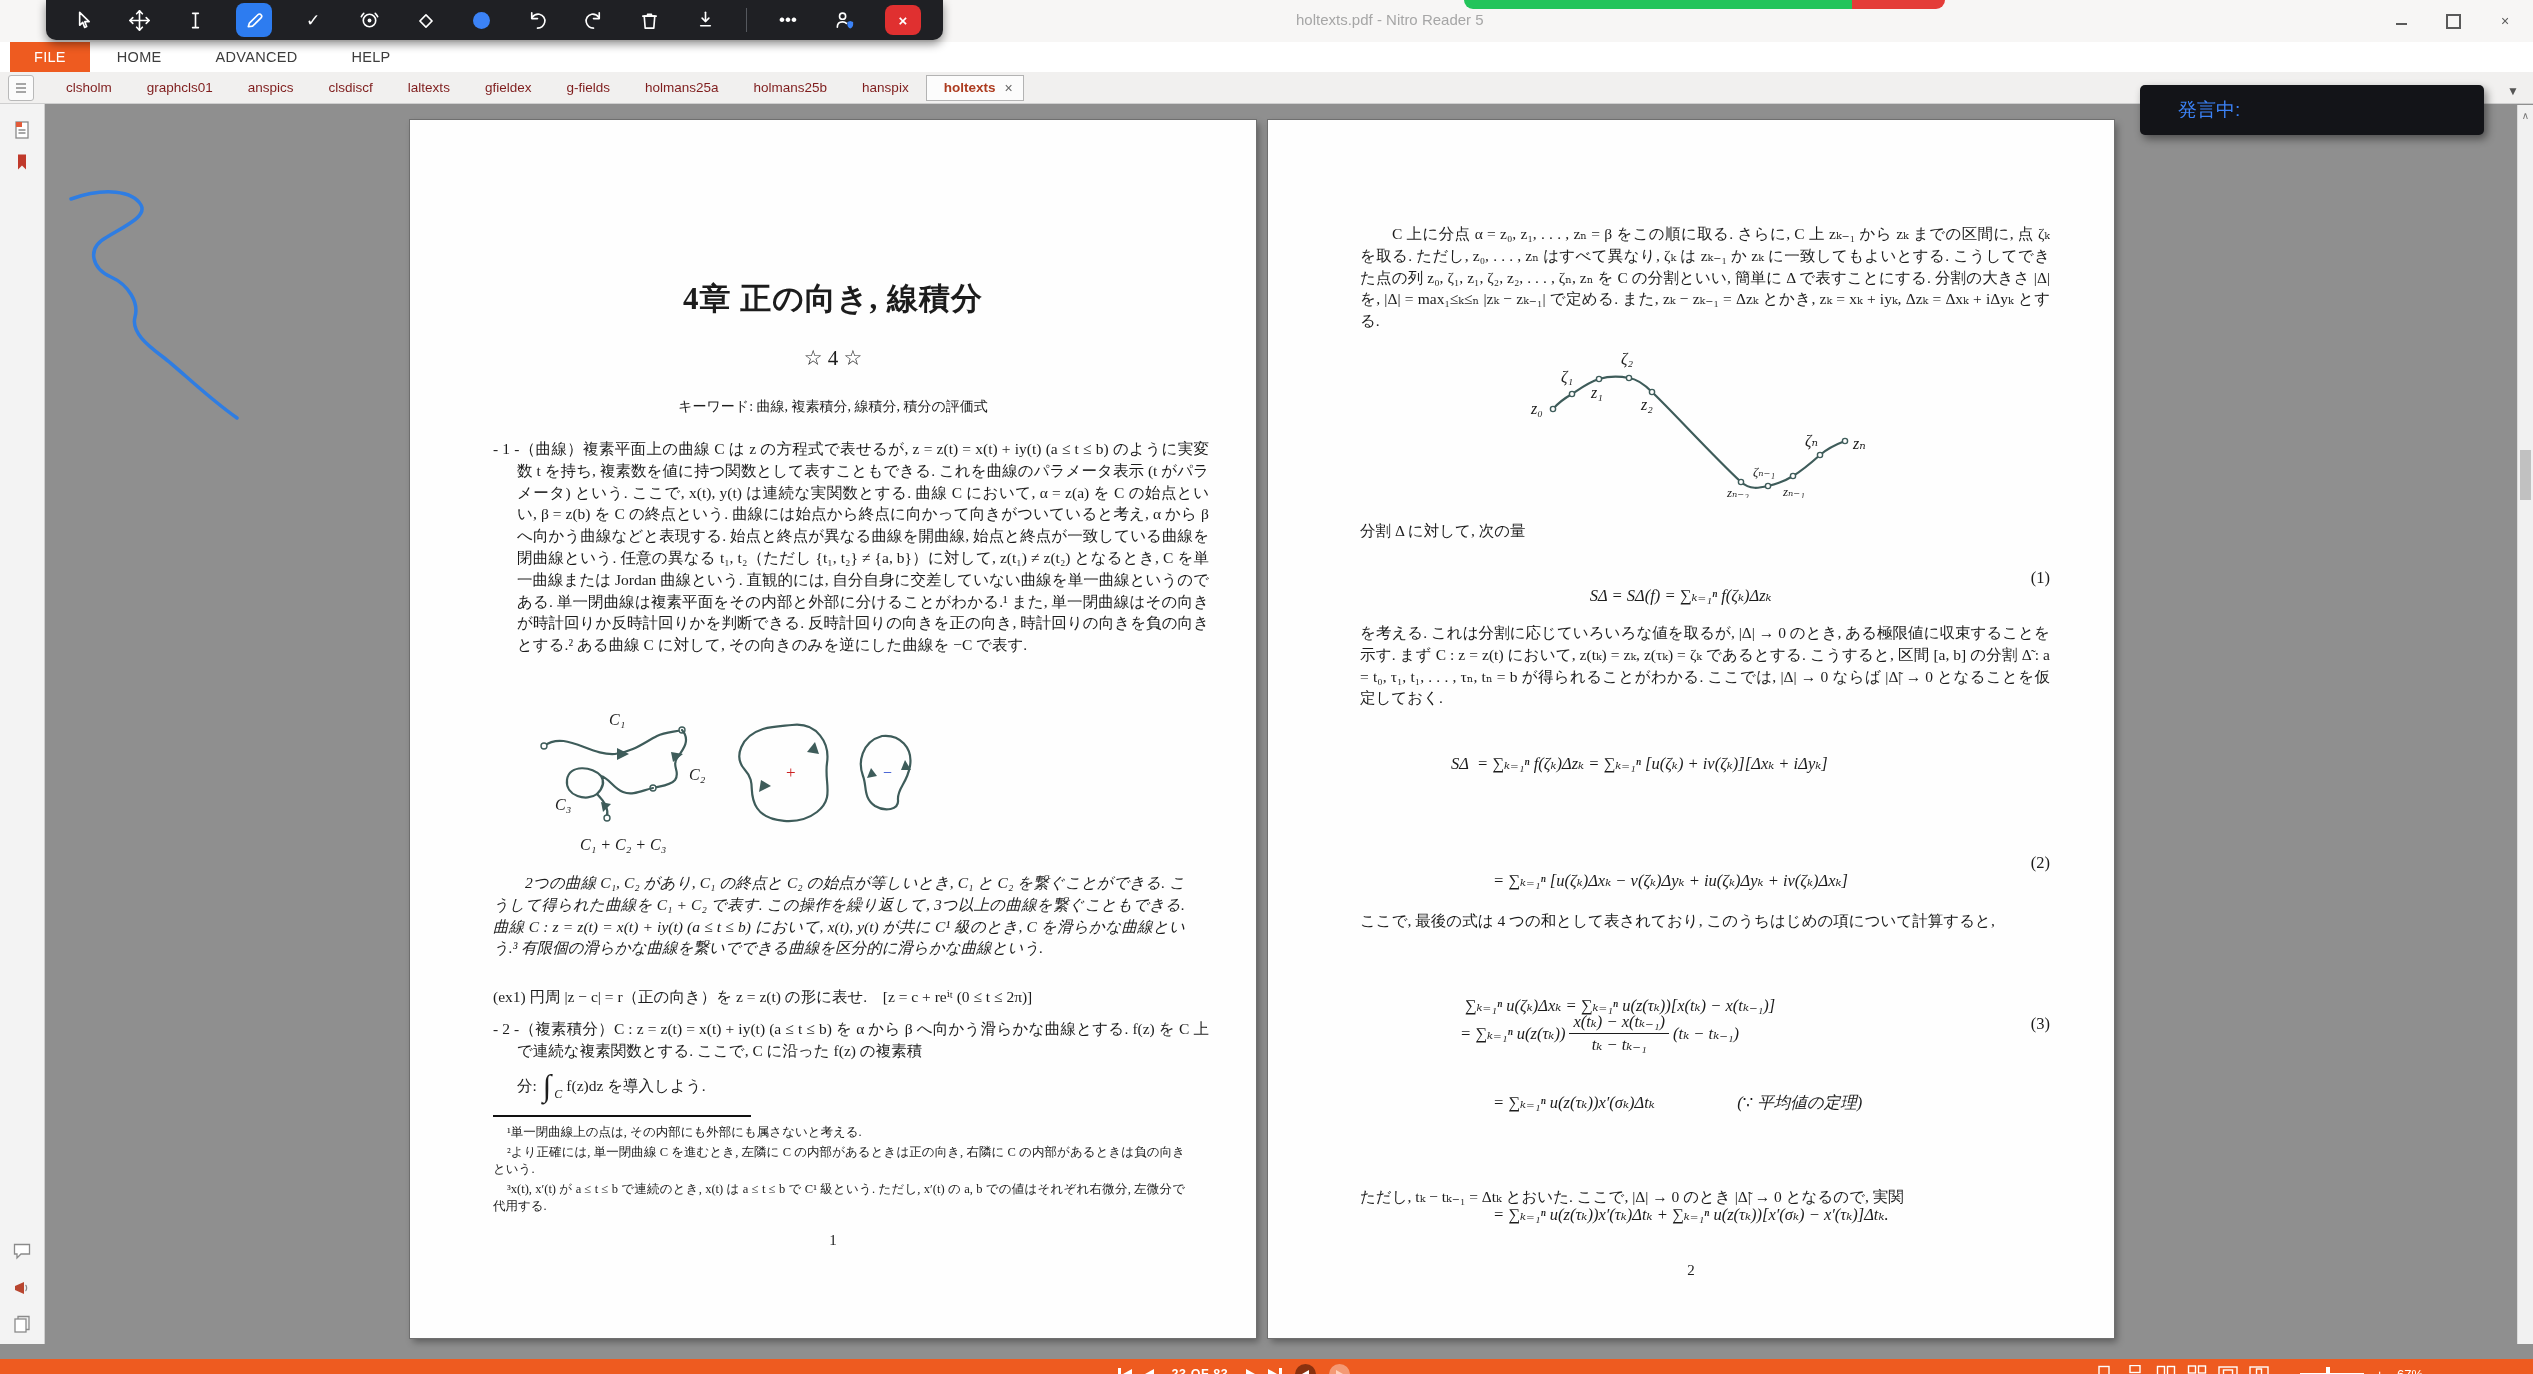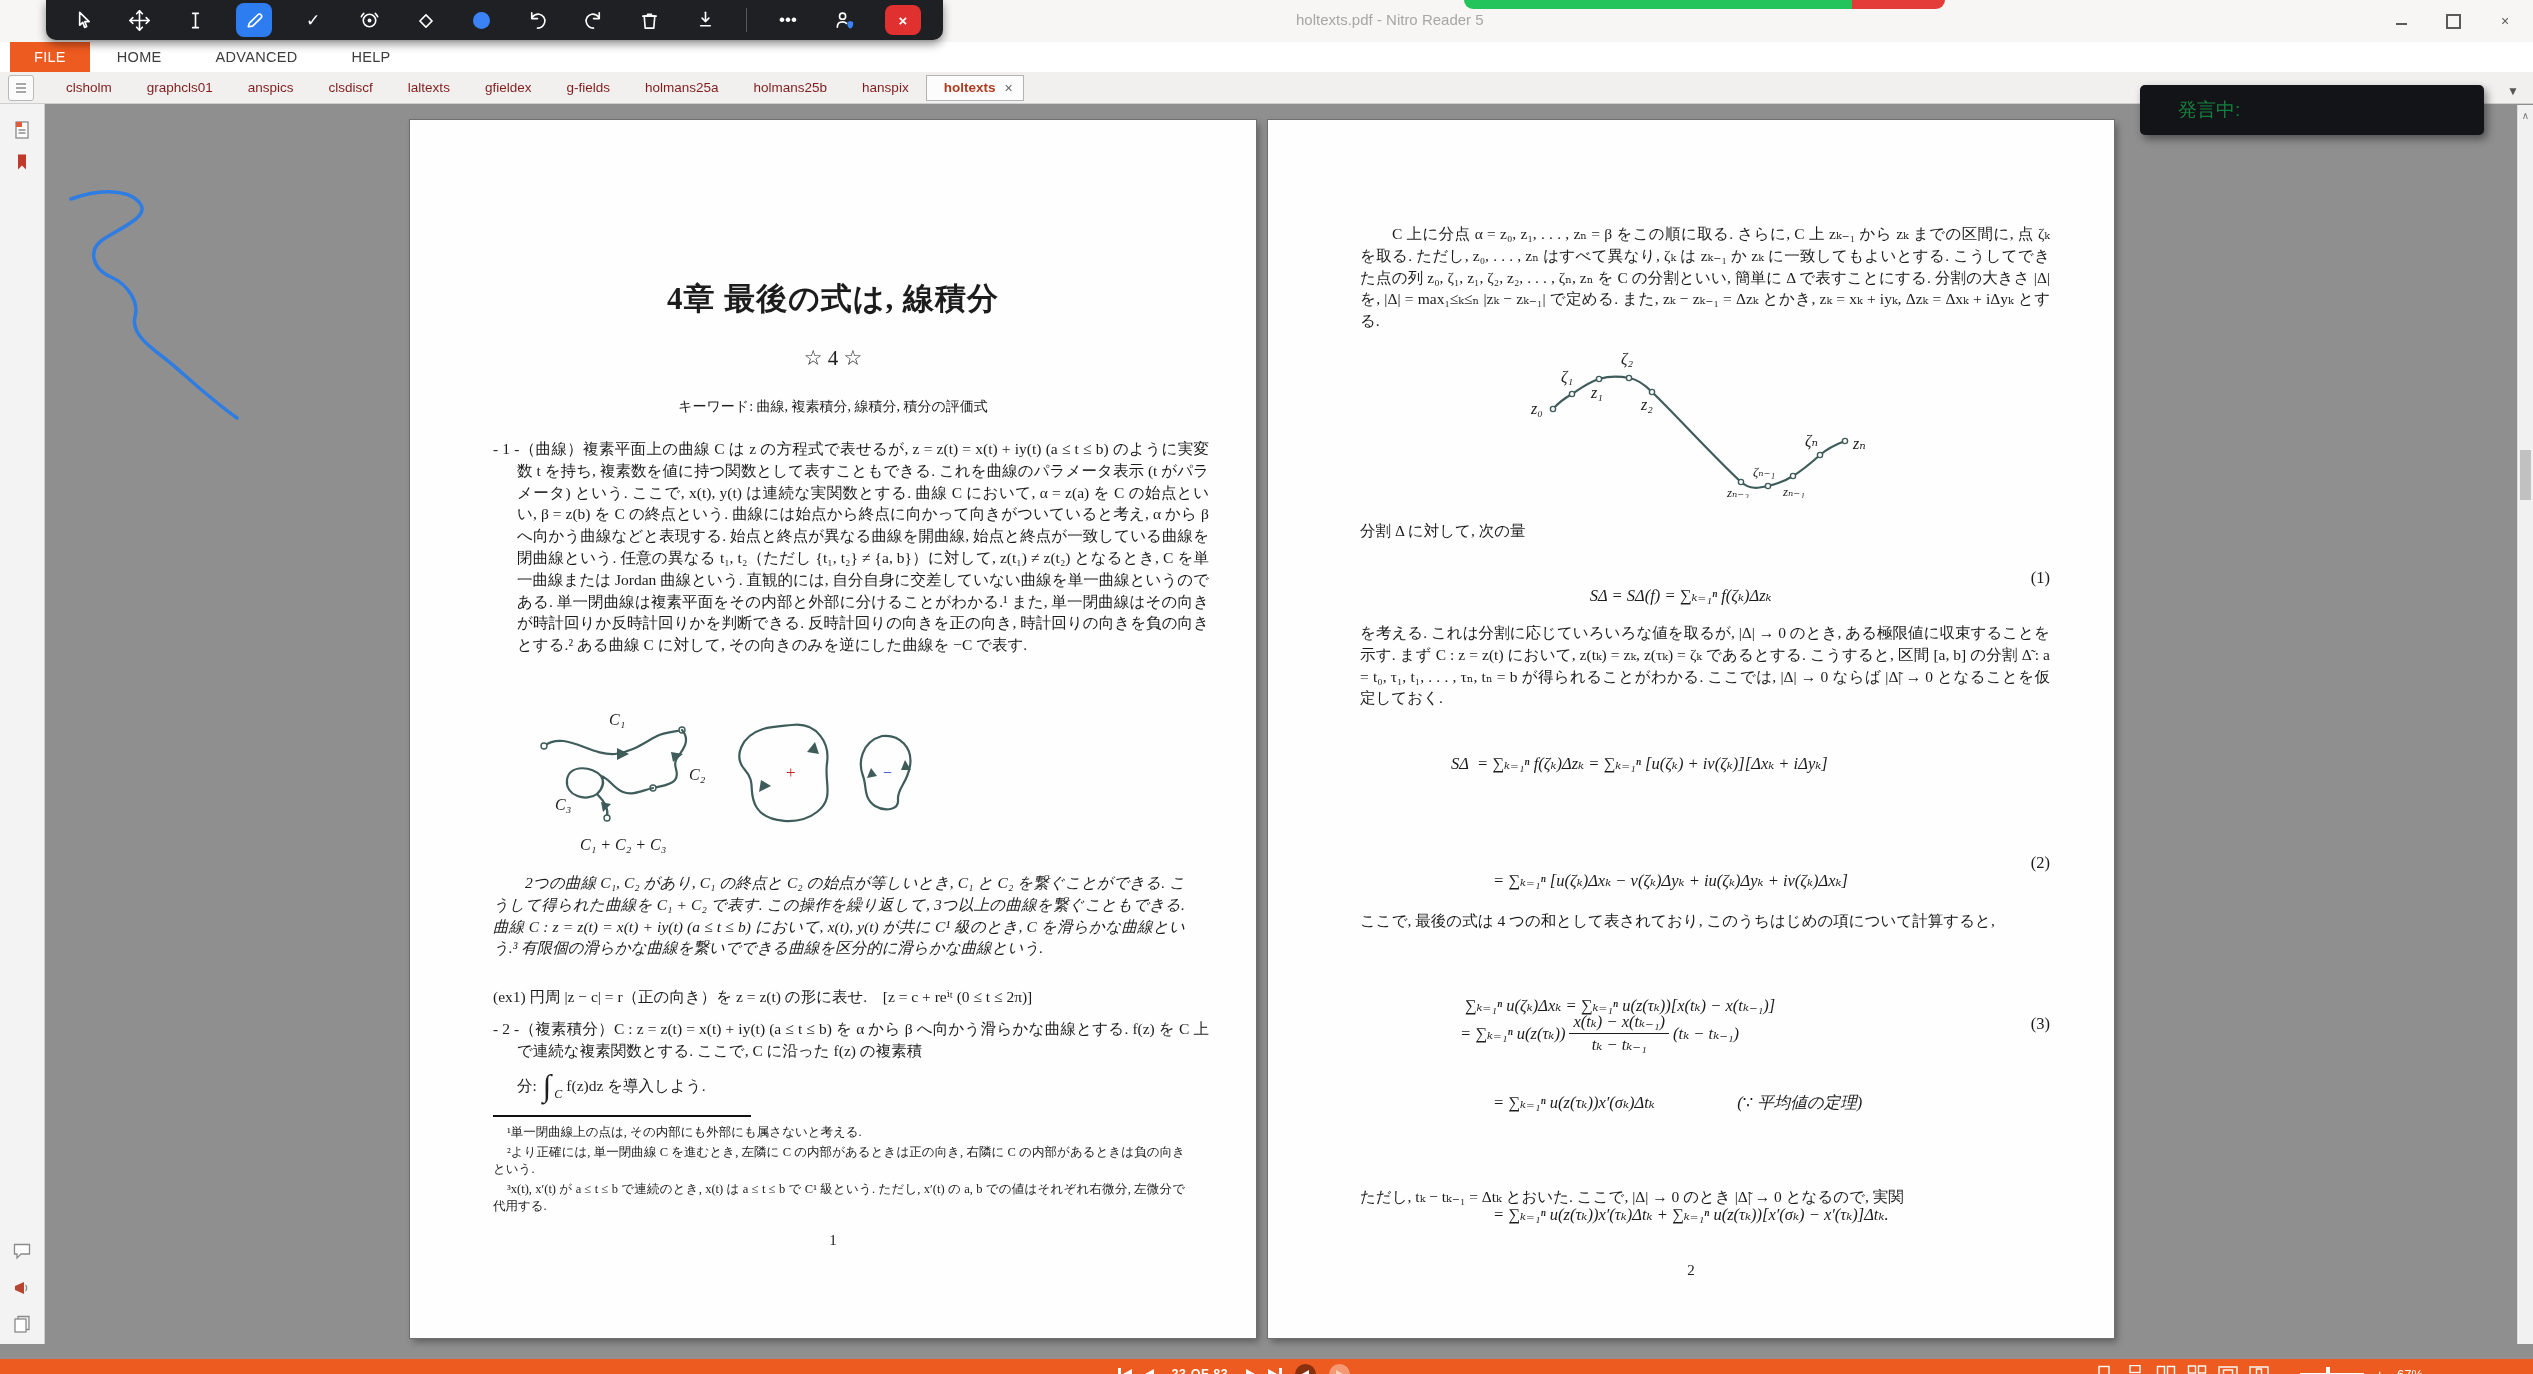--- a/index.html
+++ b/index.html
@@ -84,21 +84,21 @@
   .figarrow{fill:#3e5c5a;stroke:none;}
 
   
   .vscroll{position:absolute;right:0;top:105px;width:15px;height:1239px;background:#f1f1f1;border-left:1px solid #dcdcdc;}
   .vs-up{position:absolute;top:5px;left:0;width:100%;text-align:center;font-size:10px;color:#777;}
   .vs-thumb{position:absolute;left:2px;top:345px;width:11px;height:50px;background:#c1c1c1;}
 
   
   .speaking{position:absolute;left:2140px;top:85px;width:344px;height:50px;background:#131418;border-radius:5px;
       box-shadow:3px 4px 9px rgba(0,0,0,.45);display:flex;align-items:center;padding-left:38px;box-sizing:border-box;
-      color:#15803d;font-size:19px;z-index:60;}
+      color:#3b82f6;font-size:19px;z-index:60;}
 
   
   .scribble{position:absolute;left:55px;top:185px;z-index:30;}
 
   
   .statusbar{position:absolute;left:0;bottom:0;width:2533px;height:15px;background:#ee5b20;z-index:70;}
   .nav{position:absolute;left:1118px;top:0;height:30px;display:flex;align-items:center;gap:13px;color:#fff;}
   .tri-l{width:0;height:0;border-top:5.5px solid transparent;border-bottom:5.5px solid transparent;border-right:9px solid #fff;}
   .tri-r{width:0;height:0;border-top:5.5px solid transparent;border-bottom:5.5px solid transparent;border-left:9px solid #fff;}
   .nav-bar{width:2.5px;height:12px;background:#fff;}
@@ -382,21 +382,21 @@
   </div>
   <div class="sb-icon" style="top:1208px;">
     <svg width="20" height="20" viewBox="0 0 20 20" style="stroke:#8a8a8a;stroke-width:1.3;fill:#fff;">
       <rect x="3" y="5" width="11" height="13"></rect>
         <path d="M6 5 V2.5 H17 V15.5 H14" fill="none"></path>
     </svg>
   </div>
 </div>
 
 <div class="page" id="page1">
-  <div class="pblock centered chapter" style="top:158px;">4章  最後の式は, 線積分</div>
+  <div class="pblock centered chapter" style="top:158px;">4章  正の向き, 線積分</div>
   <div class="pblock centered starline" style="top:226px;">☆ 4 ☆</div>
   <div class="pblock centered keywords" style="top:278px;">キーワード: 曲線, 複素積分, 線積分, 積分の評価式</div>
 
   <div class="pblock ptext hang" style="left:83px;top:318px;width:692px;height:268px;">- 1 -（曲線）複素平面上の曲線 C は z の方程式で表せるが, z = z(t) = x(t) + iy(t) (a ≤ t ≤ b) のように実変数 t を持ち, 複素数を値に持つ関数として表すこともできる. これを曲線のパラメータ表示 (t がパラメータ) という. ここで, x(t), y(t) は連続な実関数とする. 曲線 C において, α = z(a) を C の始点といい, β = z(b) を C の終点という. 曲線には始点から終点に向かって向きがついていると考え, α から β へ向かう曲線などと表現する. 始点と終点が異なる曲線を開曲線, 始点と終点が一致している曲線を閉曲線という. 任意の異なる t₁, t₂（ただし {t₁, t₂} ≠ {a, b}）に対して, z(t₁) ≠ z(t₂) となるとき, C を単一曲線または Jordan 曲線という. 直観的には, 自分自身に交差していない曲線を単一曲線というのである. 単一閉曲線は複素平面をその内部と外部に分けることがわかる.¹ また, 単一閉曲線はその向きが時計回りか反時計回りかを判断できる. 反時計回りの向きを正の向き, 時計回りの向きを負の向きとする.² ある曲線 C に対して, その向きのみを逆にした曲線を −C で表す.</div>
 
   <svg class="pblock" style="left:95px;top:588px;" width="580" height="158" viewBox="0 0 580 158">
     <path class="figcurve" d="M39 38 C60 22 85 48 110 46 C128 44 140 34 152 28 C160 24 170 24 177 22"></path>
     <polygon class="figarrow" points="112,40 124,46 112,52"></polygon>
     <circle class="figdot" cx="39" cy="38" r="3"></circle>
       <circle class="figdot" cx="177" cy="22" r="3"></circle>

